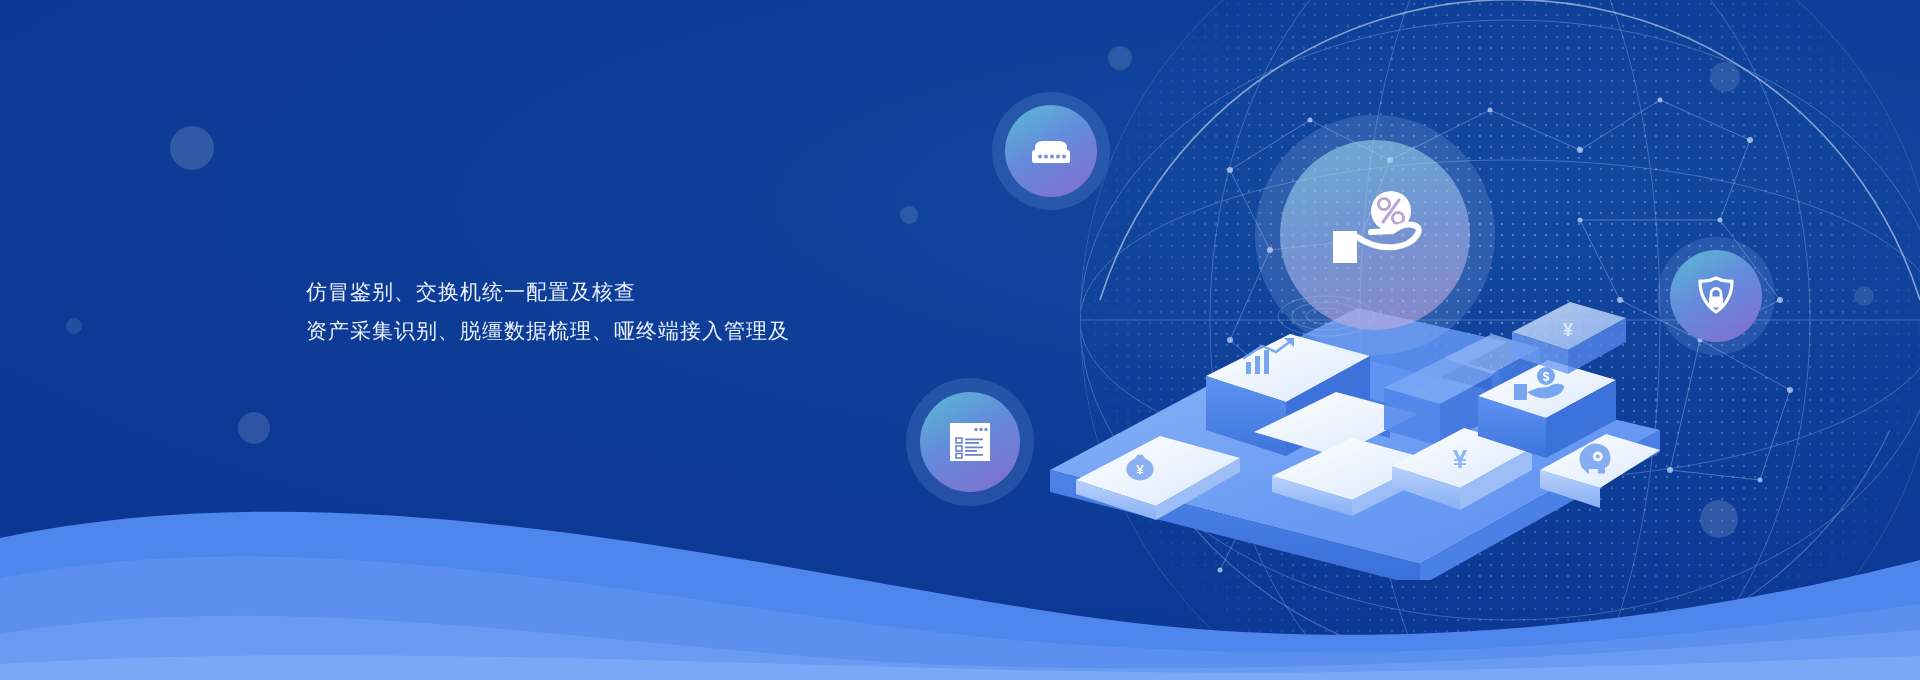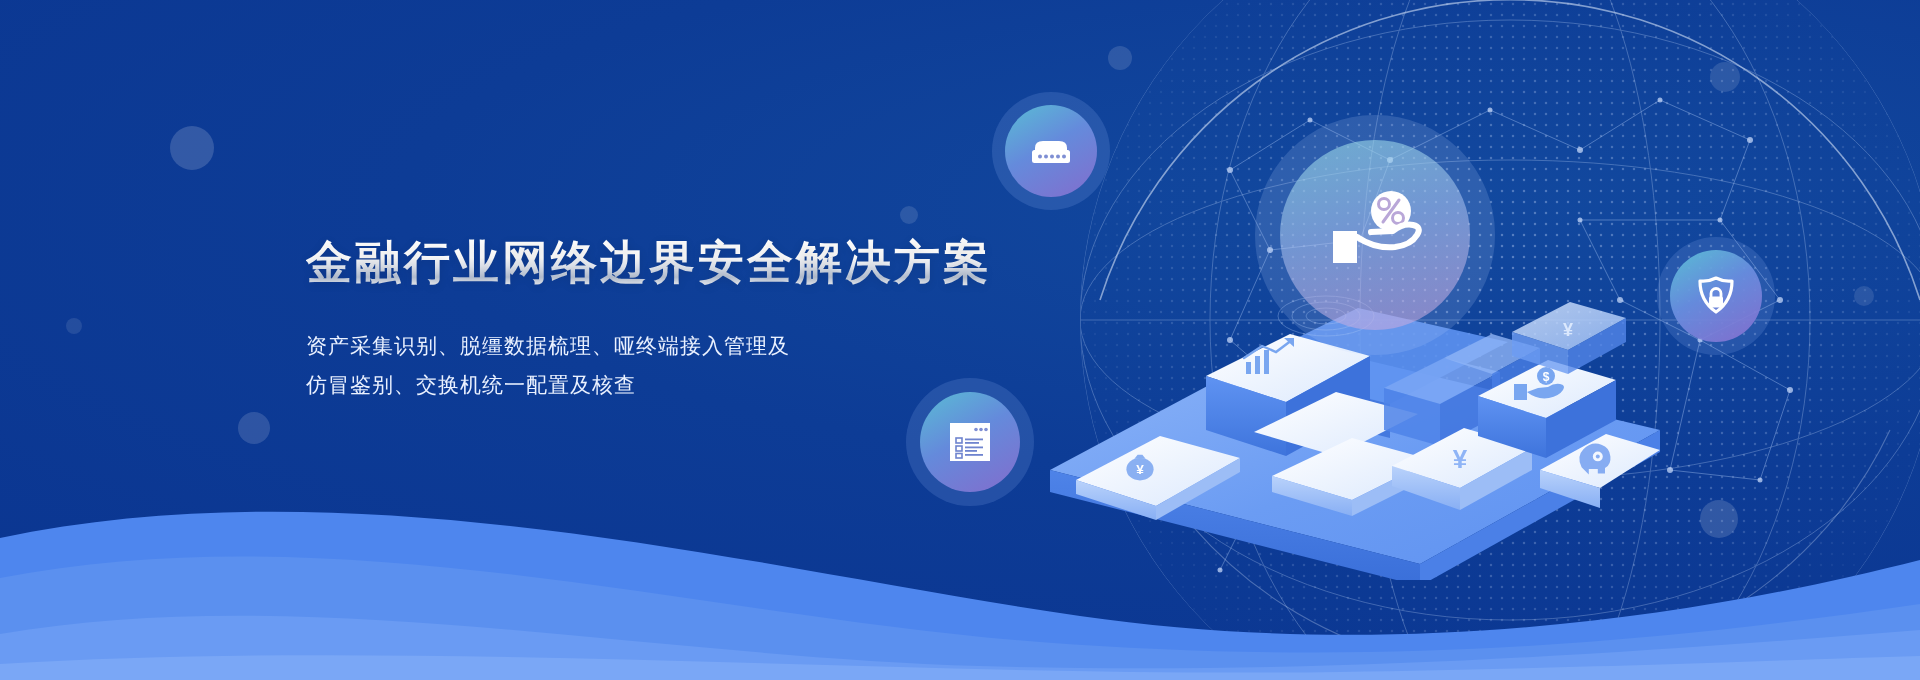--- a/index.html
+++ b/index.html
@@ -361,20 +361,19 @@
   <div class="waves">
     <svg width="1920" height="260" viewBox="0 0 1920 260" preserveAspectRatio="none">
       <path d="M0 118 C 360 42, 760 150, 1080 196 C 1400 242, 1700 196, 1920 140 L1920 260 L0 260 Z" fill="#4e86ee"></path>
       <path d="M0 158 C 340 92, 700 196, 1040 222 C 1380 248, 1660 222, 1920 184 L1920 260 L0 260 Z" fill="#5b90ef"></path>
       <path d="M0 214 C 300 162, 640 236, 980 246 C 1320 256, 1640 232, 1920 210 L1920 260 L0 260 Z" fill="#6a9bf3"></path>
       <path d="M0 244 C 420 218, 900 258, 1340 252 C 1600 248, 1780 240, 1920 236 L1920 260 L0 260 Z" fill="#7aa7f6"></path>
     </svg>
   </div>
 
   <div class="copy">
-    <div class="title">金融行业网络边界安全解决方案</div>
     <div class="subtitle">
+      <span>仿冒鉴别、交换机统一配置及核查</span>
       <span>资产采集识别、脱缰数据梳理、哑终端接入管理及</span>
-      <span>仿冒鉴别、交换机统一配置及核查</span>
     </div>
   </div>
 
 </div>
 
 </body></html>

